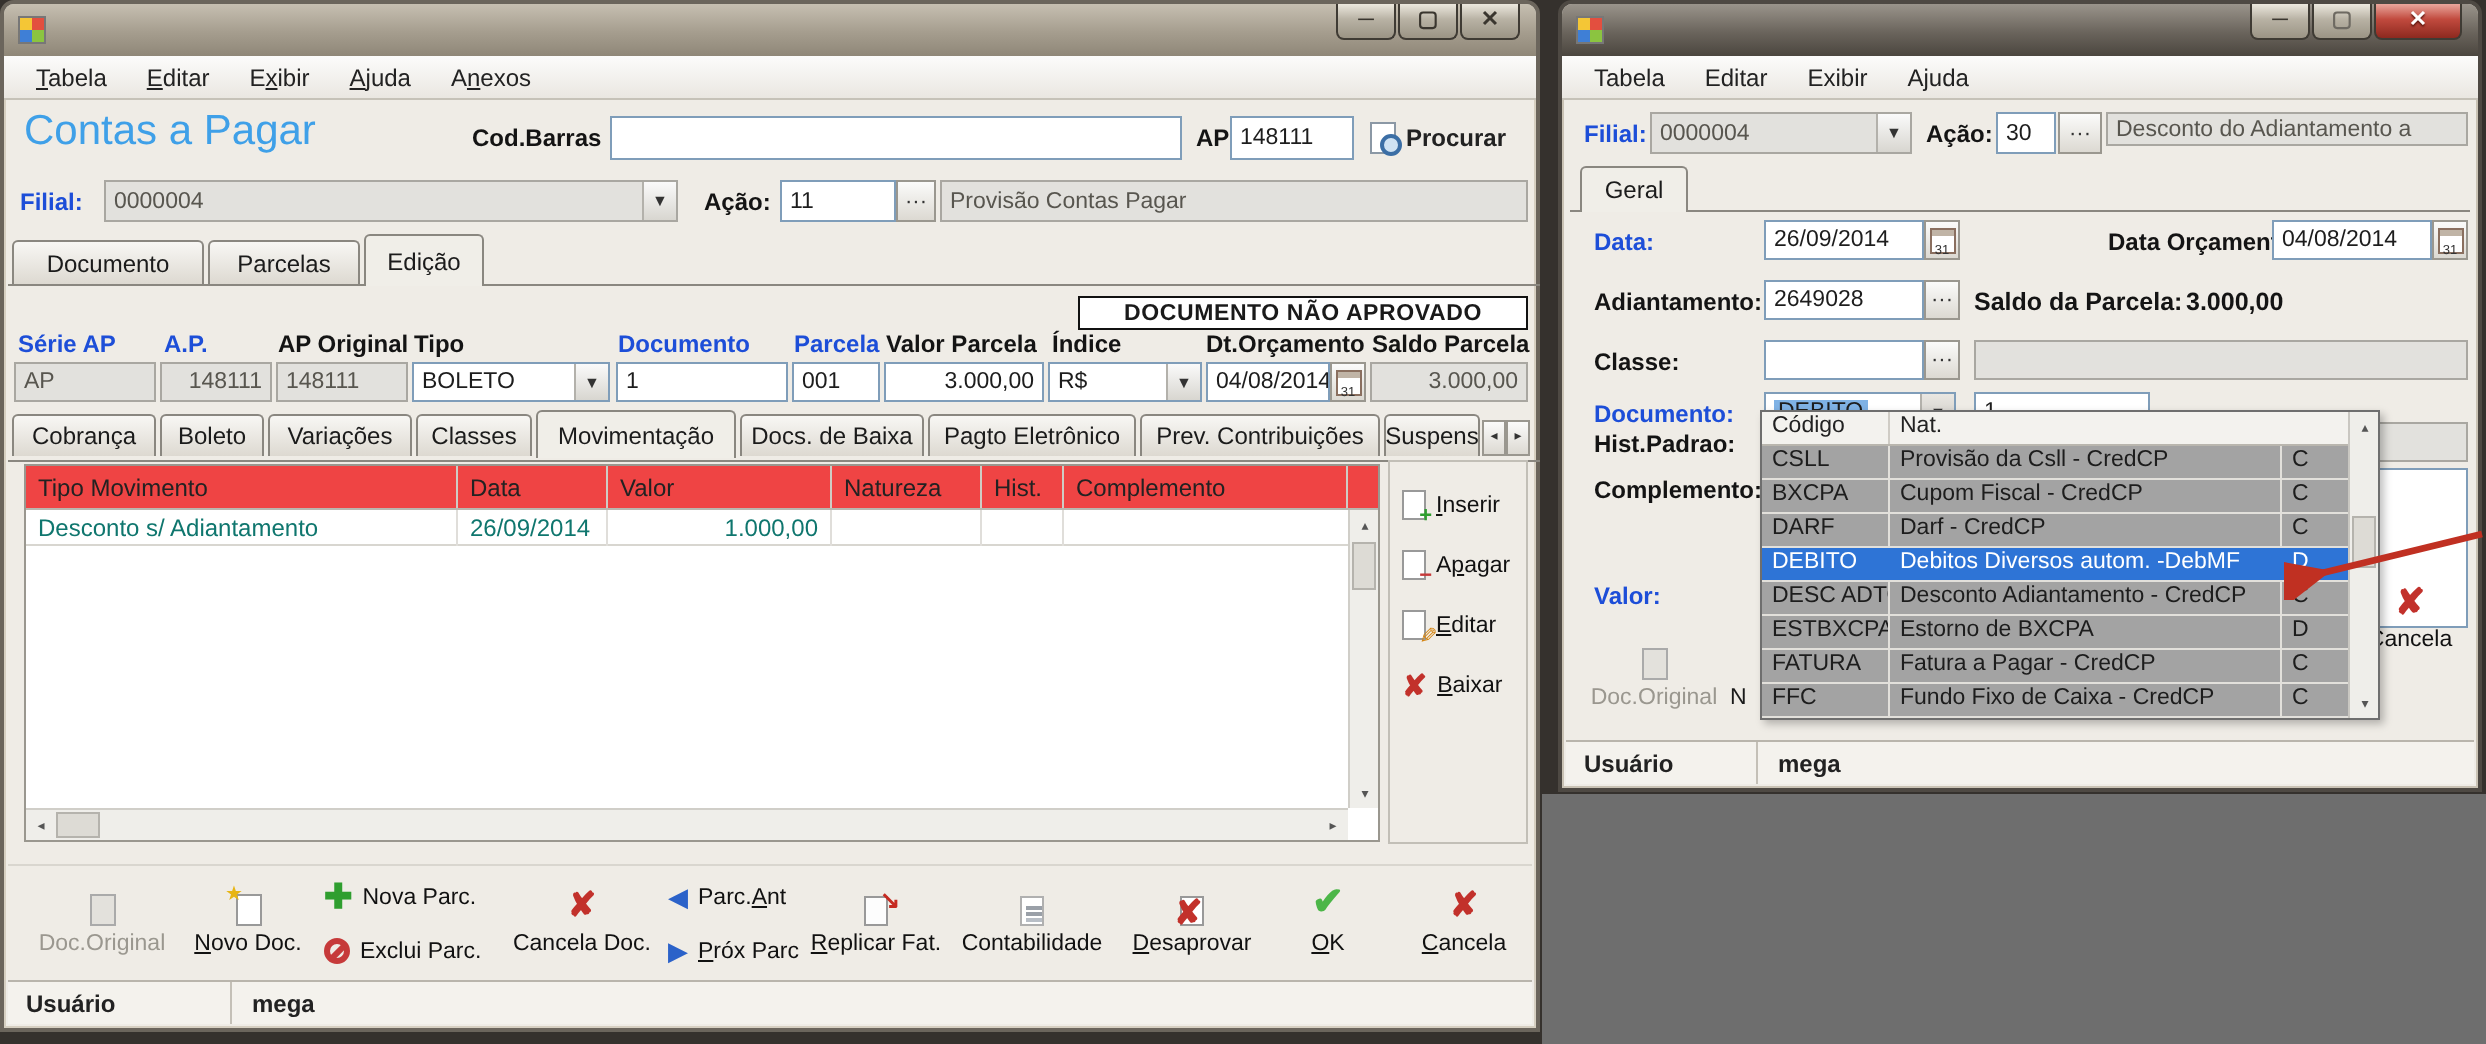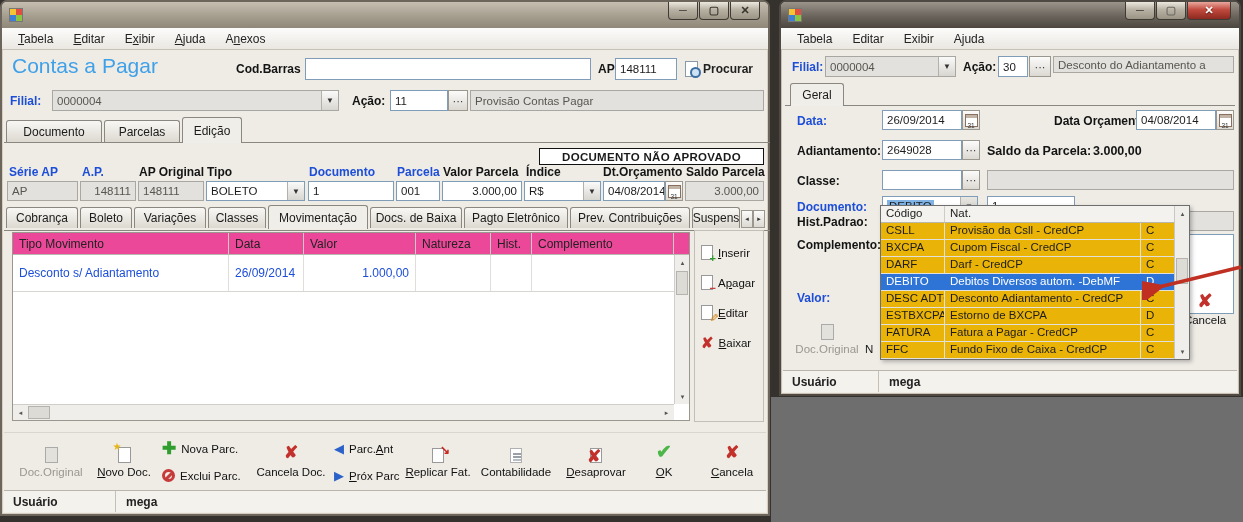--- a/index.html
+++ b/index.html
@@ -56,25 +56,25 @@
   .heading{position:absolute;left:10px;top:52px;font-size:21px;color:#3FA0E8}
   .procurar{position:absolute;display:flex;align-items:center;font-size:12px;font-weight:bold;color:#222;gap:5px}
   .ico-doc{display:inline-block;width:13px;height:16px;background:#fff;border:1px solid #8b98a5;position:relative}
   .ico-doc.search::after{content:"";position:absolute;right:-4px;bottom:-2px;width:7px;height:7px;border:2px solid #3b6ea5;
        border-radius:50%;background:#cfe2f3}
   .banner{position:absolute;left:537px;top:146px;width:225px;height:17px;background:#fff;border:1px solid #111;
           display:flex;align-items:center;justify-content:center;font-size:11.5px;font-weight:bold;letter-spacing:.3px}
   .itab{height:21px;top:205px}
   .itab.active{height:24px;top:203px}
   .gridwrap{position:absolute;left:10px;top:230px;width:678px;height:189px;background:#fff;border:1px solid #9a978f}
-  .ghead{display:grid;grid-template-columns:216px 75px 112px 75px 41px 1fr 15px;height:22px;background:#ec4899;
+  .ghead{display:grid;grid-template-columns:216px 75px 112px 75px 41px 1fr 15px;height:22px;background:#ef4444;
          border-bottom:1px solid #b9b6ae;font-size:12px;color:#222}
   .ghead div{padding:3px 6px;border-right:1px solid #cfccc5;display:flex;align-items:center}
-  .grow{display:grid;grid-template-columns:216px 75px 112px 75px 41px 1fr;height:37px;border-bottom:1px solid #d8d6d0;
-        font-size:12px;color:#1d4ed8}
+  .grow{display:grid;grid-template-columns:216px 75px 112px 75px 41px 1fr;height:18px;border-bottom:1px solid #d8d6d0;
+        font-size:12px;color:#0f766e}
   .grow div{padding:2px 6px;border-right:1px solid #e0deda;display:flex;align-items:center;white-space:nowrap}
   .grow .num{justify-content:flex-end}
   .vscroll{position:absolute;right:0;top:22px;bottom:16px;width:15px;background:#EFEEEA;border-left:1px solid #d0cec8}
   .hscroll{position:absolute;left:0;right:15px;bottom:0;height:16px;background:#EFEEEA;border-top:1px solid #d0cec8;display:flex;align-items:center}
   .sarr{font-size:7px;color:#555;width:15px;height:15px;display:flex;align-items:center;justify-content:center}
   .sthumb{background:#DDDBD5;border:1px solid #b5b3ad}
   .sidepanel{position:absolute;left:692px;top:228px;width:70px;height:192px;border:1px solid #c2bfb7;background:#EFECE6}
   .sbtn{position:absolute;left:6px;display:flex;align-items:center;gap:5px;font-size:11.5px;color:#111}
   .page{display:inline-block;width:12px;height:15px;background:#fff;border:1px solid #999;position:relative;flex:none}
   .page .bplus,.page .bminus{position:absolute;right:-4px;bottom:-4px;font-size:11px;font-weight:bold;line-height:9px}
@@ -95,21 +95,21 @@
   .gpage{display:inline-block;width:13px;height:16px;background:#e3e1dc;border:1px solid #aaa;position:relative}
   .gpage::before{content:"";position:absolute;left:3px;top:-3px;width:13px;height:16px;background:#efede9;border:1px solid #b5b3ad;z-index:-1}
   .star{position:absolute;left:-6px;top:-7px;color:#e7b514;font-size:10px}
   .redarr{position:absolute;right:-7px;top:-6px;color:#c62b22;font-size:12px;font-weight:bold}
   .bars::after{content:"";position:absolute;left:2px;top:4px;width:8px;height:8px;
        background:linear-gradient(#9aa0a8 0 2px,transparent 2px 3px,#9aa0a8 3px 5px,transparent 5px 6px,#b8bec6 6px 8px)}
   .overx{position:absolute;left:-4px;top:-3px;font-size:17px;color:#C2312B;font-weight:bold}
 
   
   .rw-label{left:16px}
-  .dropdown{position:absolute;left:99px;top:203px;width:310px;height:155px;background:#eab308;border:1px solid #6e6e6e;
+  .dropdown{position:absolute;left:99px;top:203px;width:310px;height:155px;background:#a3a3a3;border:1px solid #6e6e6e;
             z-index:60;box-shadow:2px 2px 4px rgba(0,0,0,.25)}
   .dd-head{display:grid;grid-template-columns:64px 196px 34px;height:17px;background:#F3F2EE;border-bottom:1px solid #b9b6ae;
            font-size:11.5px;color:#222}
   .dd-head div{padding:1px 5px;border-right:1px solid #cfccc5}
   .dd-row{display:grid;grid-template-columns:64px 196px 34px;height:17px;font-size:11.5px;color:#1d1d1d;border-bottom:1px solid #e2e0db}
   .dd-row div{padding:1px 5px;border-right:1px solid #e2e0db;white-space:nowrap;overflow:hidden}
   .dd-row.sel{background:#2E74D6;color:#fff}
   .dd-row.sel div{border-right-color:#2E74D6}
   .dd-scroll{position:absolute;right:0;top:0;bottom:0;width:15px;background:#EFEEEA;border-left:1px solid #c9c7c1}
   .selbox{background:#7FB2E5}

